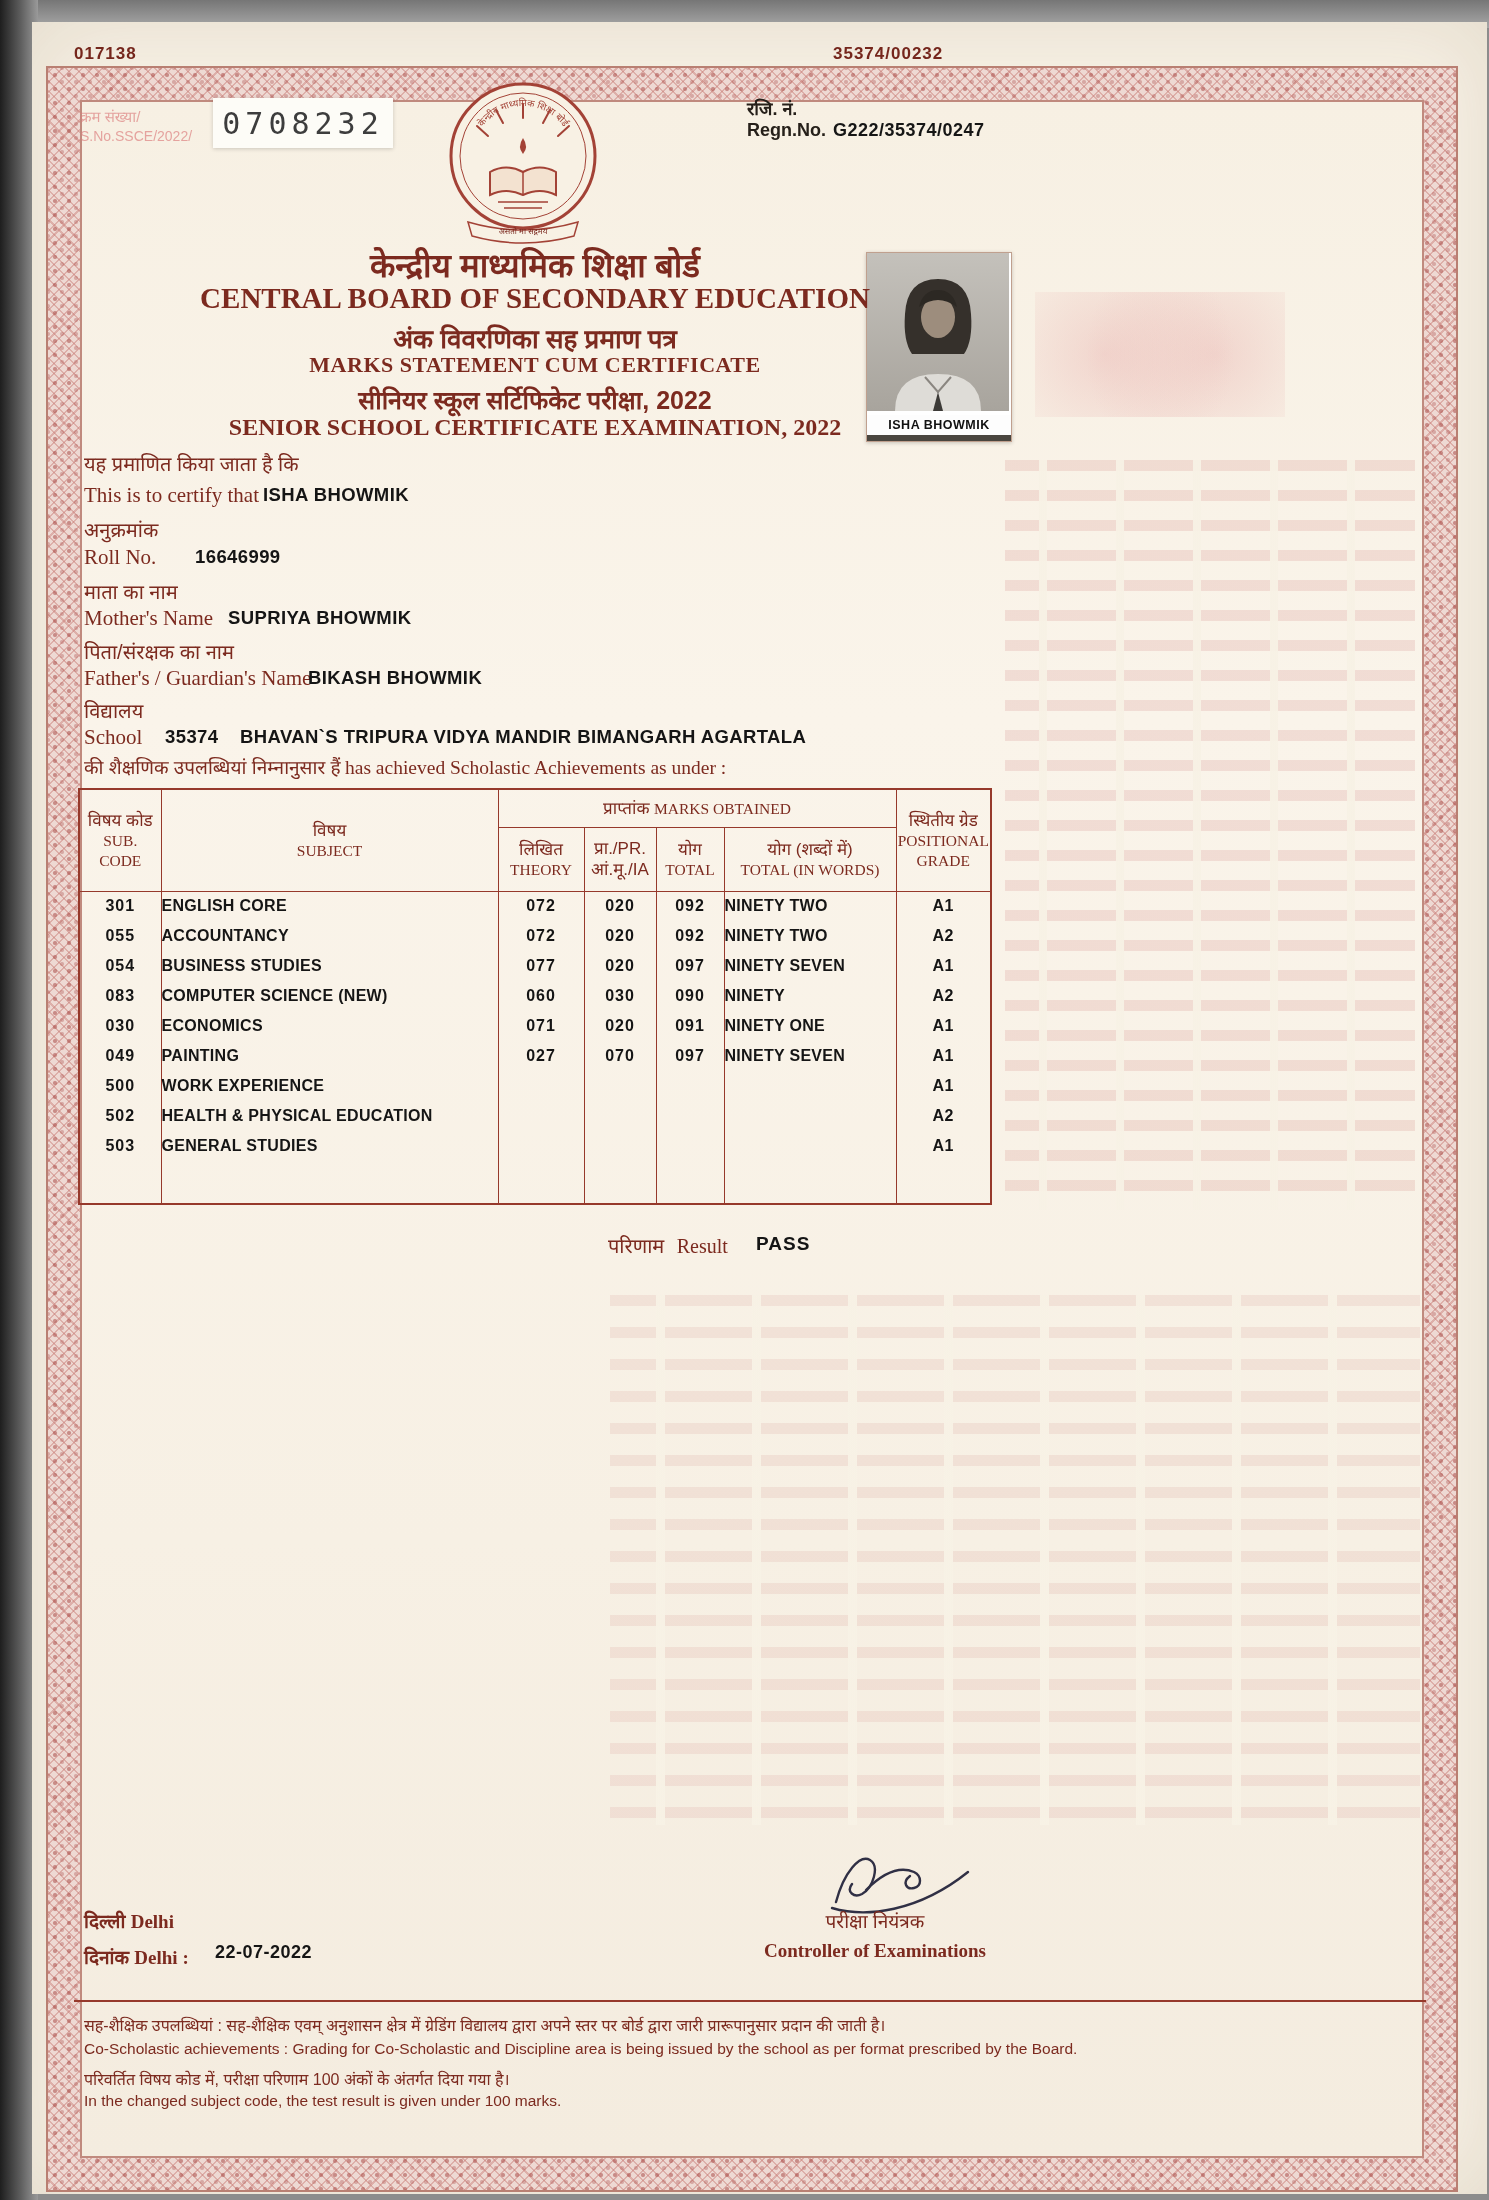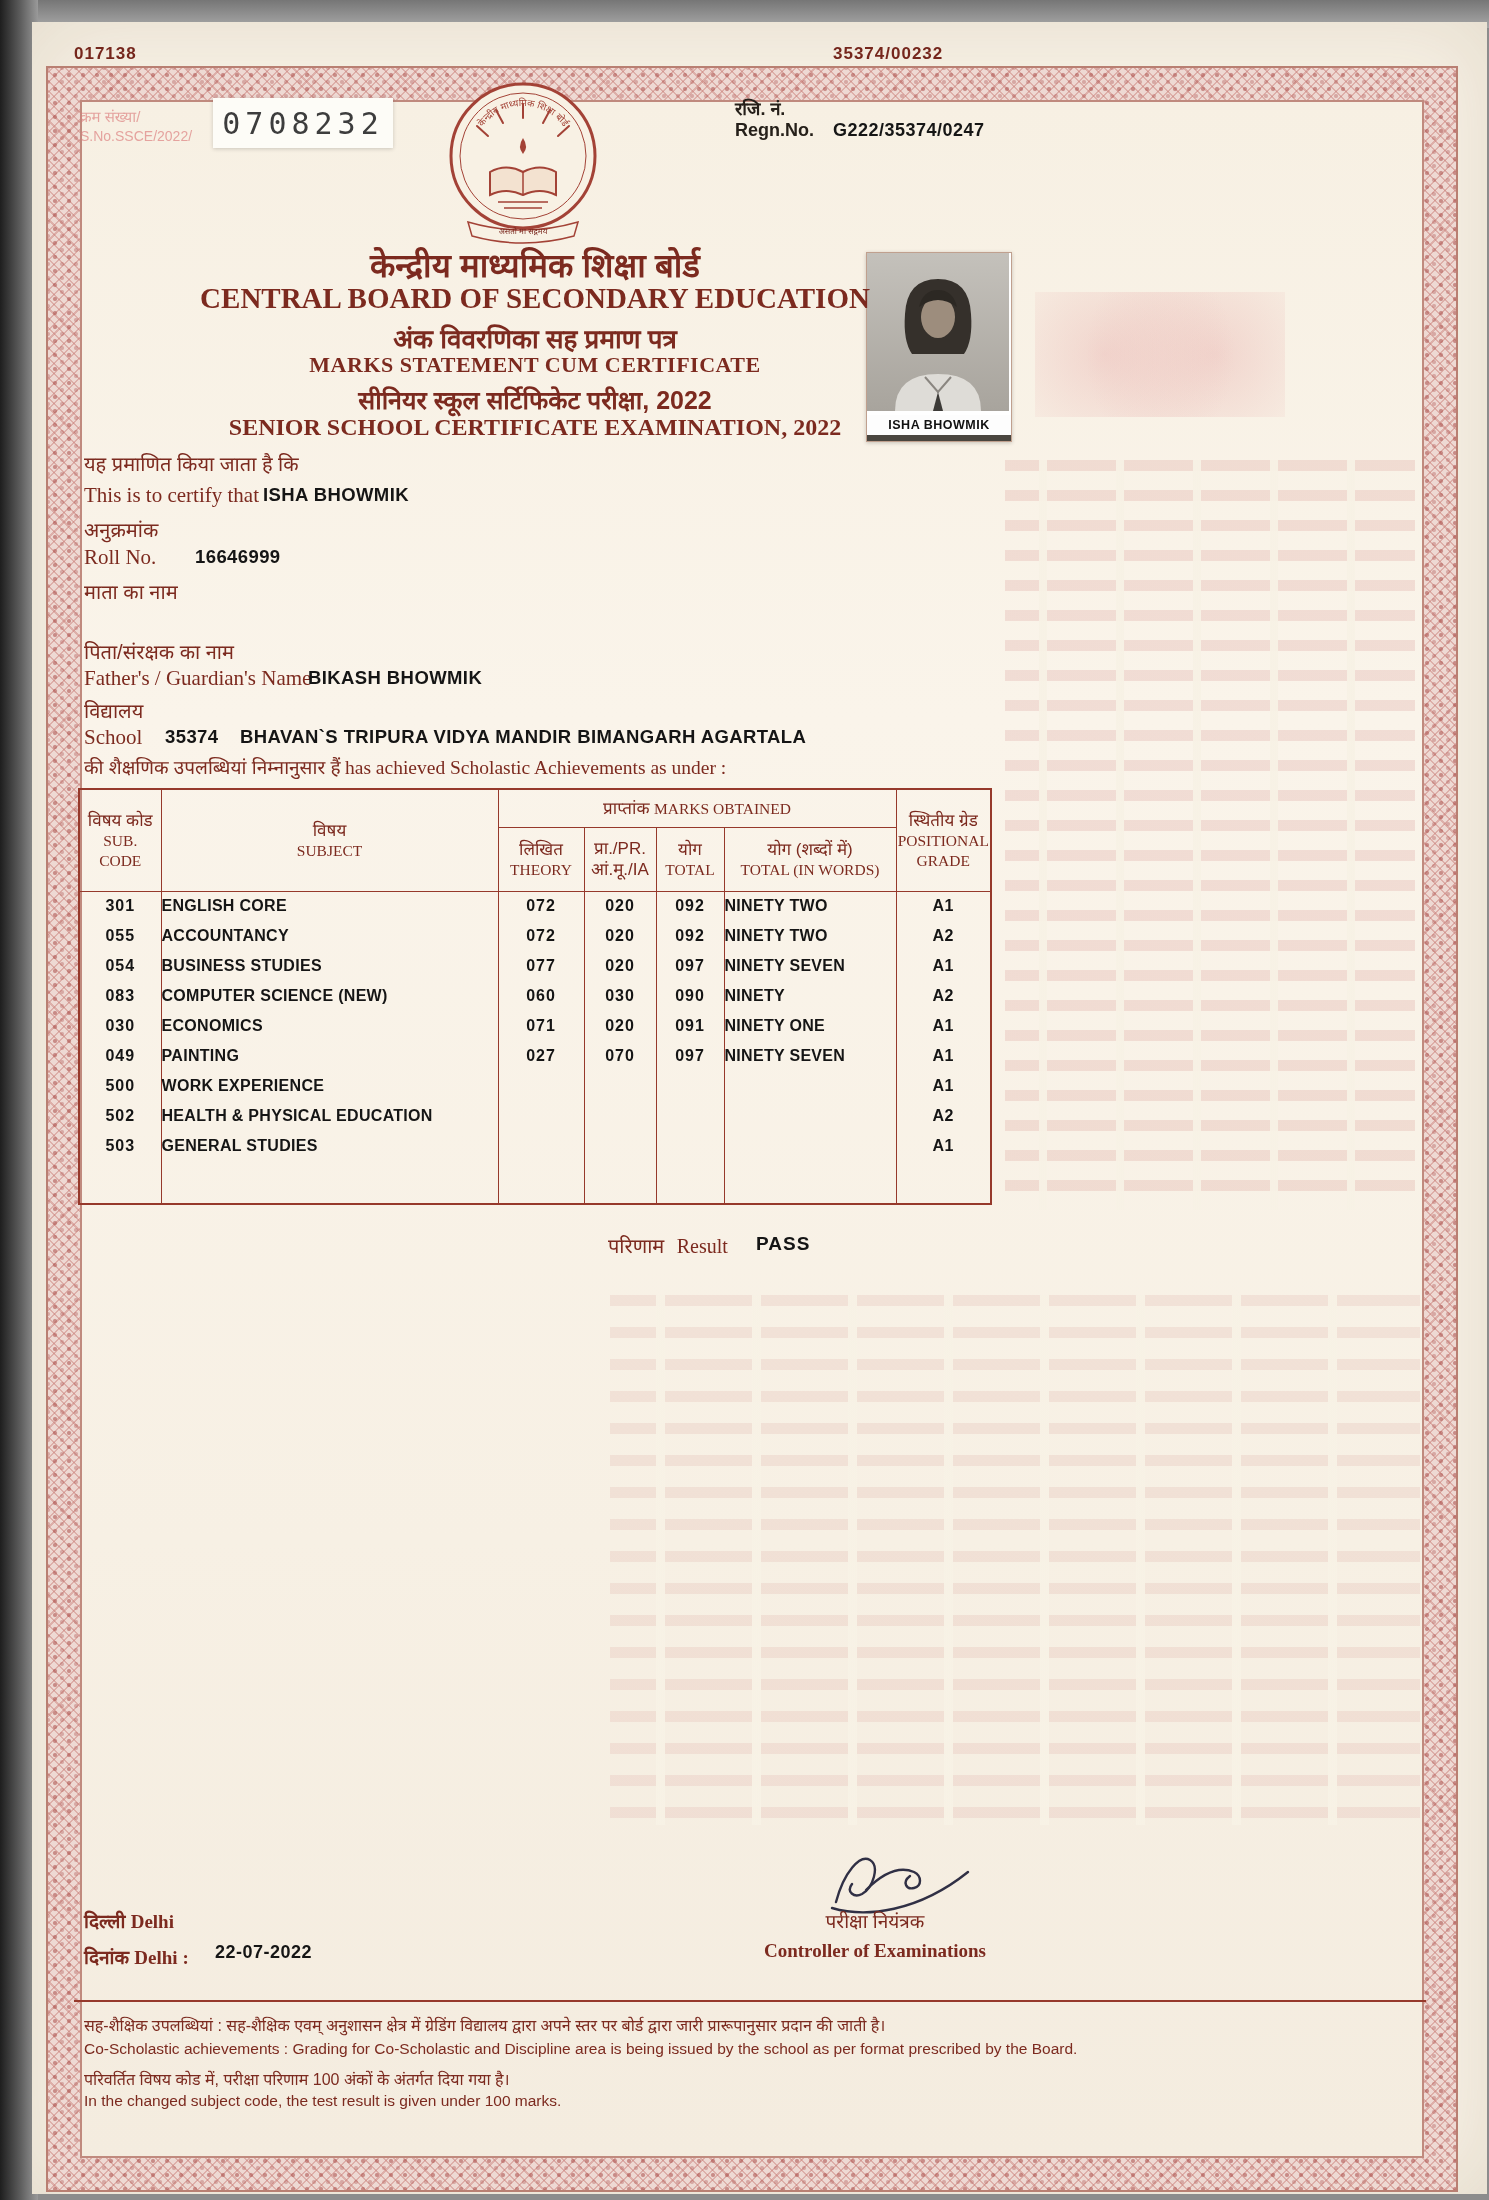--- a/index.html
+++ b/index.html
@@ -42,21 +42,21 @@
   .wm-blob{left:1035px;top:292px;width:250px;height:125px;z-index:4;position:absolute;
     background:
       radial-gradient(circle at 28% 50%, rgba(228,158,158,.34), rgba(228,158,158,0) 68%),
       radial-gradient(circle at 72% 50%, rgba(228,158,158,.34), rgba(228,158,158,0) 68%);}
   .corner-num{font-weight:bold;color:#75261c;font-size:17px;letter-spacing:1px;}
   .serial-lbl{color:rgba(219,125,125,.68);font-size:15px;}
   .serial-box{left:213px;top:98px;width:180px;height:50px;background:#fdfcf7;
               box-shadow:0 1px 4px rgba(0,0,0,.18);display:flex;align-items:center;justify-content:center;}
   .serial-num{font-family:"DejaVu Sans Mono","Liberation Mono",monospace;font-size:30px;
               letter-spacing:5px;color:#3d3d3d;}
-  .regn-lbl{font-weight:bold;color:#26201a;font-size:18px;}
+  .regn-lbl{font-weight:bold;color:#26201a;font-size:18px;margin-left:12px;}
   .regn-val{font-weight:bold;color:#161616;font-size:18px;letter-spacing:.5px;}
   .hline{left:60px;width:950px;text-align:center;color:var(--ink);white-space:nowrap;}
   .hin{font-family:"Liberation Sans",sans-serif;}
   .en{font-family:"Liberation Serif",serif;}
   .b{font-weight:bold;}
   .fline{left:84px;width:1280px;color:var(--ink);white-space:nowrap;}
   .fline .lbl-hi{font-size:20px;}
   .fline .lbl-en{font-family:"Liberation Serif",serif;font-size:21px;}
   .fline .val{position:absolute;top:1px;font-family:"Liberation Sans",sans-serif;
               font-weight:bold;color:var(--val);font-size:18.5px;letter-spacing:.4px;}
@@ -185,20 +185,24 @@
     <span class="lbl-hi">अनुक्रमांक</span>
   </div>
   <div class="c fline" style="top:545px;">
     <span class="lbl-en">Roll No.</span>
     <span class="val" style="left:111px;">16646999</span>
   </div>
 
   <div class="c fline" style="top:578px;">
     <span class="lbl-hi">माता का नाम</span>
   </div>
+  <div class="c fline" style="top:606px;">
+    <span class="lbl-en">Mother's Name</span>
+    <span class="val" style="left:144px;">SUPRIYA BHOWMIK</span>
+  </div>
 
   <div class="c fline" style="top:638px;">
     <span class="lbl-hi">पिता/संरक्षक का नाम</span>
   </div>
   <div class="c fline" style="top:666px;">
     <span class="lbl-en">Father's / Guardian's Name</span>
     <span class="val" style="left:224px;">BIKASH BHOWMIK</span>
   </div>
 
   <div class="c fline" style="top:697px;">

